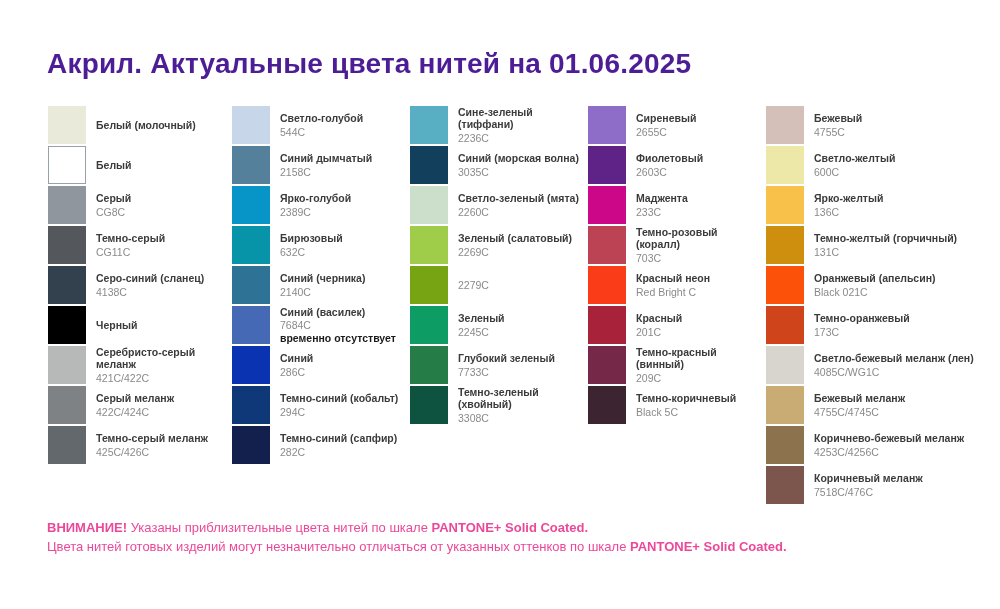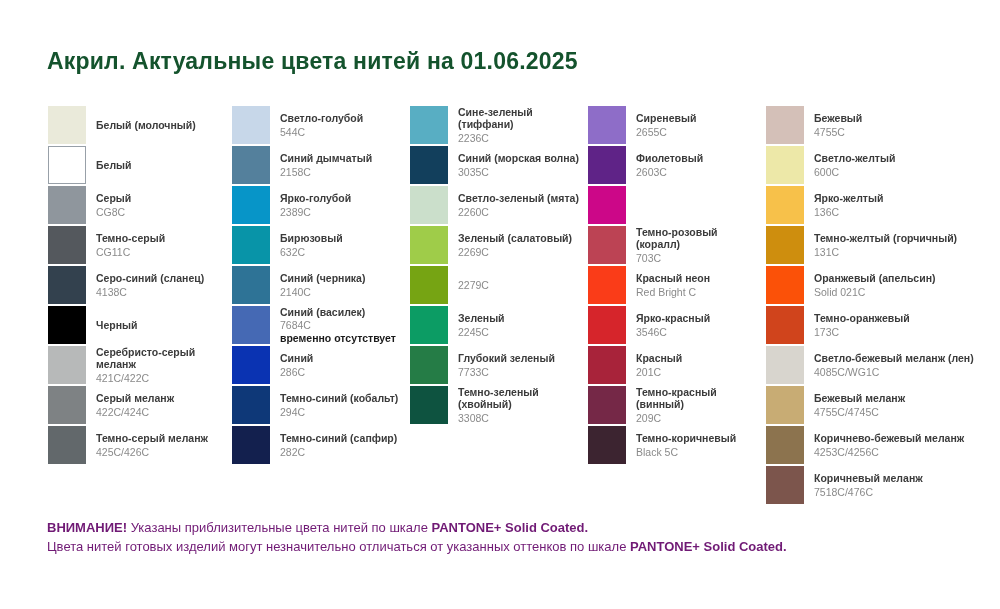--- a/index.html
+++ b/index.html
@@ -3,21 +3,21 @@
 <meta charset="utf-8">
 <style>
   html,body{margin:0;padding:0;background:#ffffff;}
   body{
     width:1000px;height:609px;position:relative;overflow:hidden;
     font-family:"Liberation Sans", sans-serif;
     -webkit-font-smoothing:antialiased;
   }
   .page-title{
     position:absolute;left:47px;top:48px;margin:0;
-    font-size:23px;font-weight:700;color:#14532d;letter-spacing:.2px;
+    font-size:28px;font-weight:700;color:#4c1d95;letter-spacing:.2px;
   }
   .color-grid{
     position:absolute;left:48px;top:106px;display:flex;align-items:flex-start;
   }
   .col{width:184px;flex:0 0 auto;}
   .col.c2,.col.c3,.col.c4{width:178px;}
   .col.c5{width:214px;}
   .swatch-row{
     display:flex;align-items:center;height:38px;margin-bottom:2px;
   }
@@ -34,21 +34,21 @@
   .color-name{
     font-size:10.5px;font-weight:700;color:#3b3b3b;line-height:12.5px;
   }
   .color-code{
     font-size:10.5px;font-weight:400;color:#8a8a8a;line-height:12.5px;margin-top:1px;
   }
   .color-note{
     font-size:10.5px;font-weight:700;color:#1a1a1a;line-height:12.5px;
   }
   .footer{
-    position:absolute;left:47px;top:518px;font-size:13px;color:#701a75;line-height:19px;
+    position:absolute;left:47px;top:518px;font-size:13px;color:#ec4899;line-height:19px;
   }
   .footer p{margin:0;}
   .footer b{font-weight:700;}
 </style>
 </head>
 <body>
 
 <h1 class="page-title">Акрил. Актуальные цвета нитей на 01.06.2025</h1>
 
 <div class="color-grid">
@@ -247,43 +247,40 @@
       </div>
       <div class="swatch-row">
         <div class="swatch" style="background: rgb(95, 35, 135);"></div>
         <div class="lbl">
           <div class="color-name">Фиолетовый</div>
           <div class="color-code">2603C</div>
         </div>
       </div>
       <div class="swatch-row">
         <div class="swatch" style="background: rgb(204, 7, 136);"></div>
+        <div class="lbl">
+          <div class="color-name">Маджента</div>
+          <div class="color-code">233C</div>
+        </div>
       </div>
       <div class="swatch-row">
         <div class="swatch" style="background: rgb(188, 67, 84);"></div>
         <div class="lbl">
           <div class="color-name">Темно-розовый (коралл)</div>
           <div class="color-code">703C</div>
         </div>
       </div>
       <div class="swatch-row">
         <div class="swatch" style="background: rgb(250, 60, 24);"></div>
         <div class="lbl">
           <div class="color-name">Красный неон</div>
           <div class="color-code">Red Bright C</div>
         </div>
       </div>
       <div class="swatch-row">
-        <div class="swatch" style="background: rgb(214, 37, 43);"></div>
-        <div class="lbl">
-          <div class="color-name">Ярко-красный</div>
-          <div class="color-code">3546C</div>
-        </div>
-      </div>
-      <div class="swatch-row">
         <div class="swatch" style="background: rgb(168, 35, 58);"></div>
         <div class="lbl">
           <div class="color-name">Красный</div>
           <div class="color-code">201C</div>
         </div>
       </div>
       <div class="swatch-row">
         <div class="swatch" style="background: rgb(117, 40, 71);"></div>
         <div class="lbl">
           <div class="color-name">Темно-красный (винный)</div>
@@ -324,21 +321,21 @@
         <div class="swatch" style="background: rgb(206, 142, 14);"></div>
         <div class="lbl">
           <div class="color-name">Темно-желтый (горчичный)</div>
           <div class="color-code">131C</div>
         </div>
       </div>
       <div class="swatch-row">
         <div class="swatch" style="background: rgb(251, 81, 8);"></div>
         <div class="lbl">
           <div class="color-name">Оранжевый (апельсин)</div>
-          <div class="color-code">Solid 021C</div>
+          <div class="color-code">Black 021C</div>
         </div>
       </div>
       <div class="swatch-row">
         <div class="swatch" style="background: rgb(208, 68, 28);"></div>
         <div class="lbl">
           <div class="color-name">Темно-оранжевый</div>
           <div class="color-code">173C</div>
         </div>
       </div>
       <div class="swatch-row">

